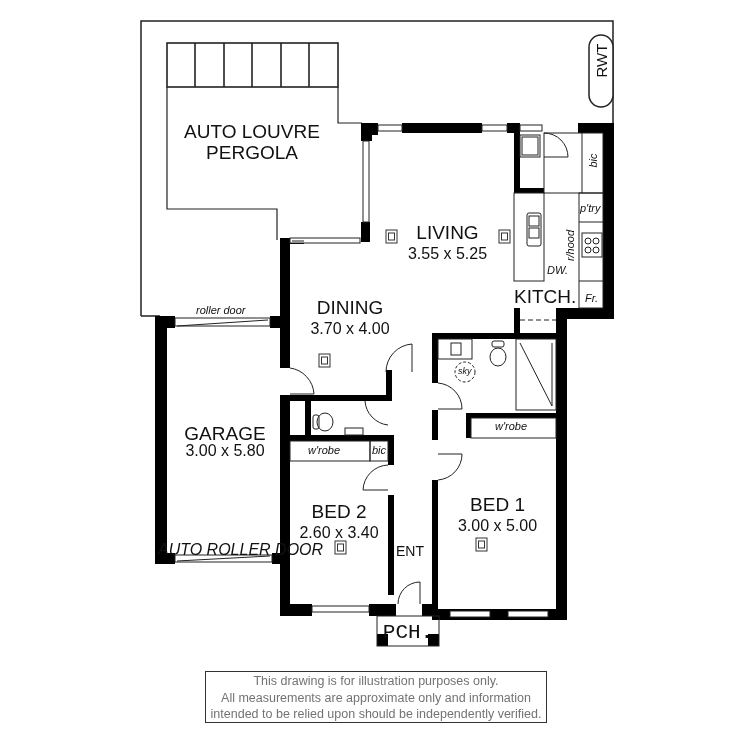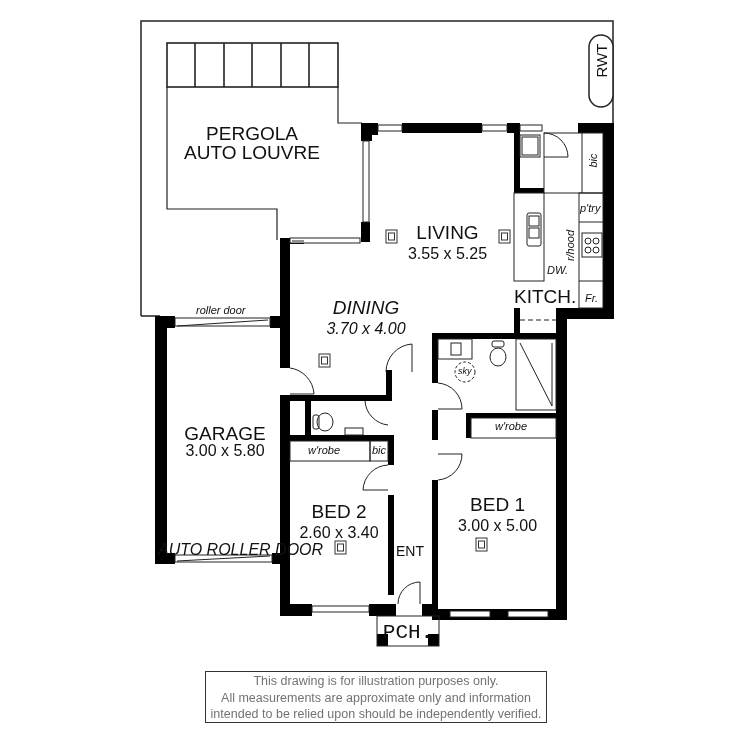--- a/index.html
+++ b/index.html
@@ -174,30 +174,30 @@
     <rect x="319" y="354" width="11" height="13"></rect>
       <rect x="321.5" y="357" width="6" height="7"></rect>
     <rect x="335" y="541" width="11" height="13"></rect>
       <rect x="337.5" y="544" width="6" height="7"></rect>
     <rect x="476" y="538" width="11" height="13"></rect>
       <rect x="478.5" y="541" width="6" height="7"></rect>
   </g>
 </svg>
 
 <div class="lbl room-name" style="left:172px;top:122px;width:160px;">
+  <div>AUTO LOUVRE</div>
   <div style="margin-top:2px;">PERGOLA</div>
-  <div>AUTO LOUVRE</div>
 </div>
 
 <div class="lbl" style="left:400px;top:207px;width:95px;margin-top:16px;">
   <div class="room-name">LIVING</div>
   <div class="room-dim" style="margin-top:4px;">3.55 x 5.25</div>
 </div>
 
-<div class="lbl" style="left:316px;top:298px;width:100px;font-style:italic;">
+<div class="lbl" style="left:300px;top:298px;width:100px;">
   <div class="room-name">DINING</div>
   <div class="room-dim" style="margin-top:4px;">3.70 x 4.00</div>
 </div>
 
 <div class="lbl" style="left:170px;top:424px;width:110px;">
   <div class="room-name">GARAGE</div>
   <div class="room-dim" style="">3.00 x 5.80</div>
 </div>
 
 <div class="lbl" style="left:290px;top:502px;width:98px;">

